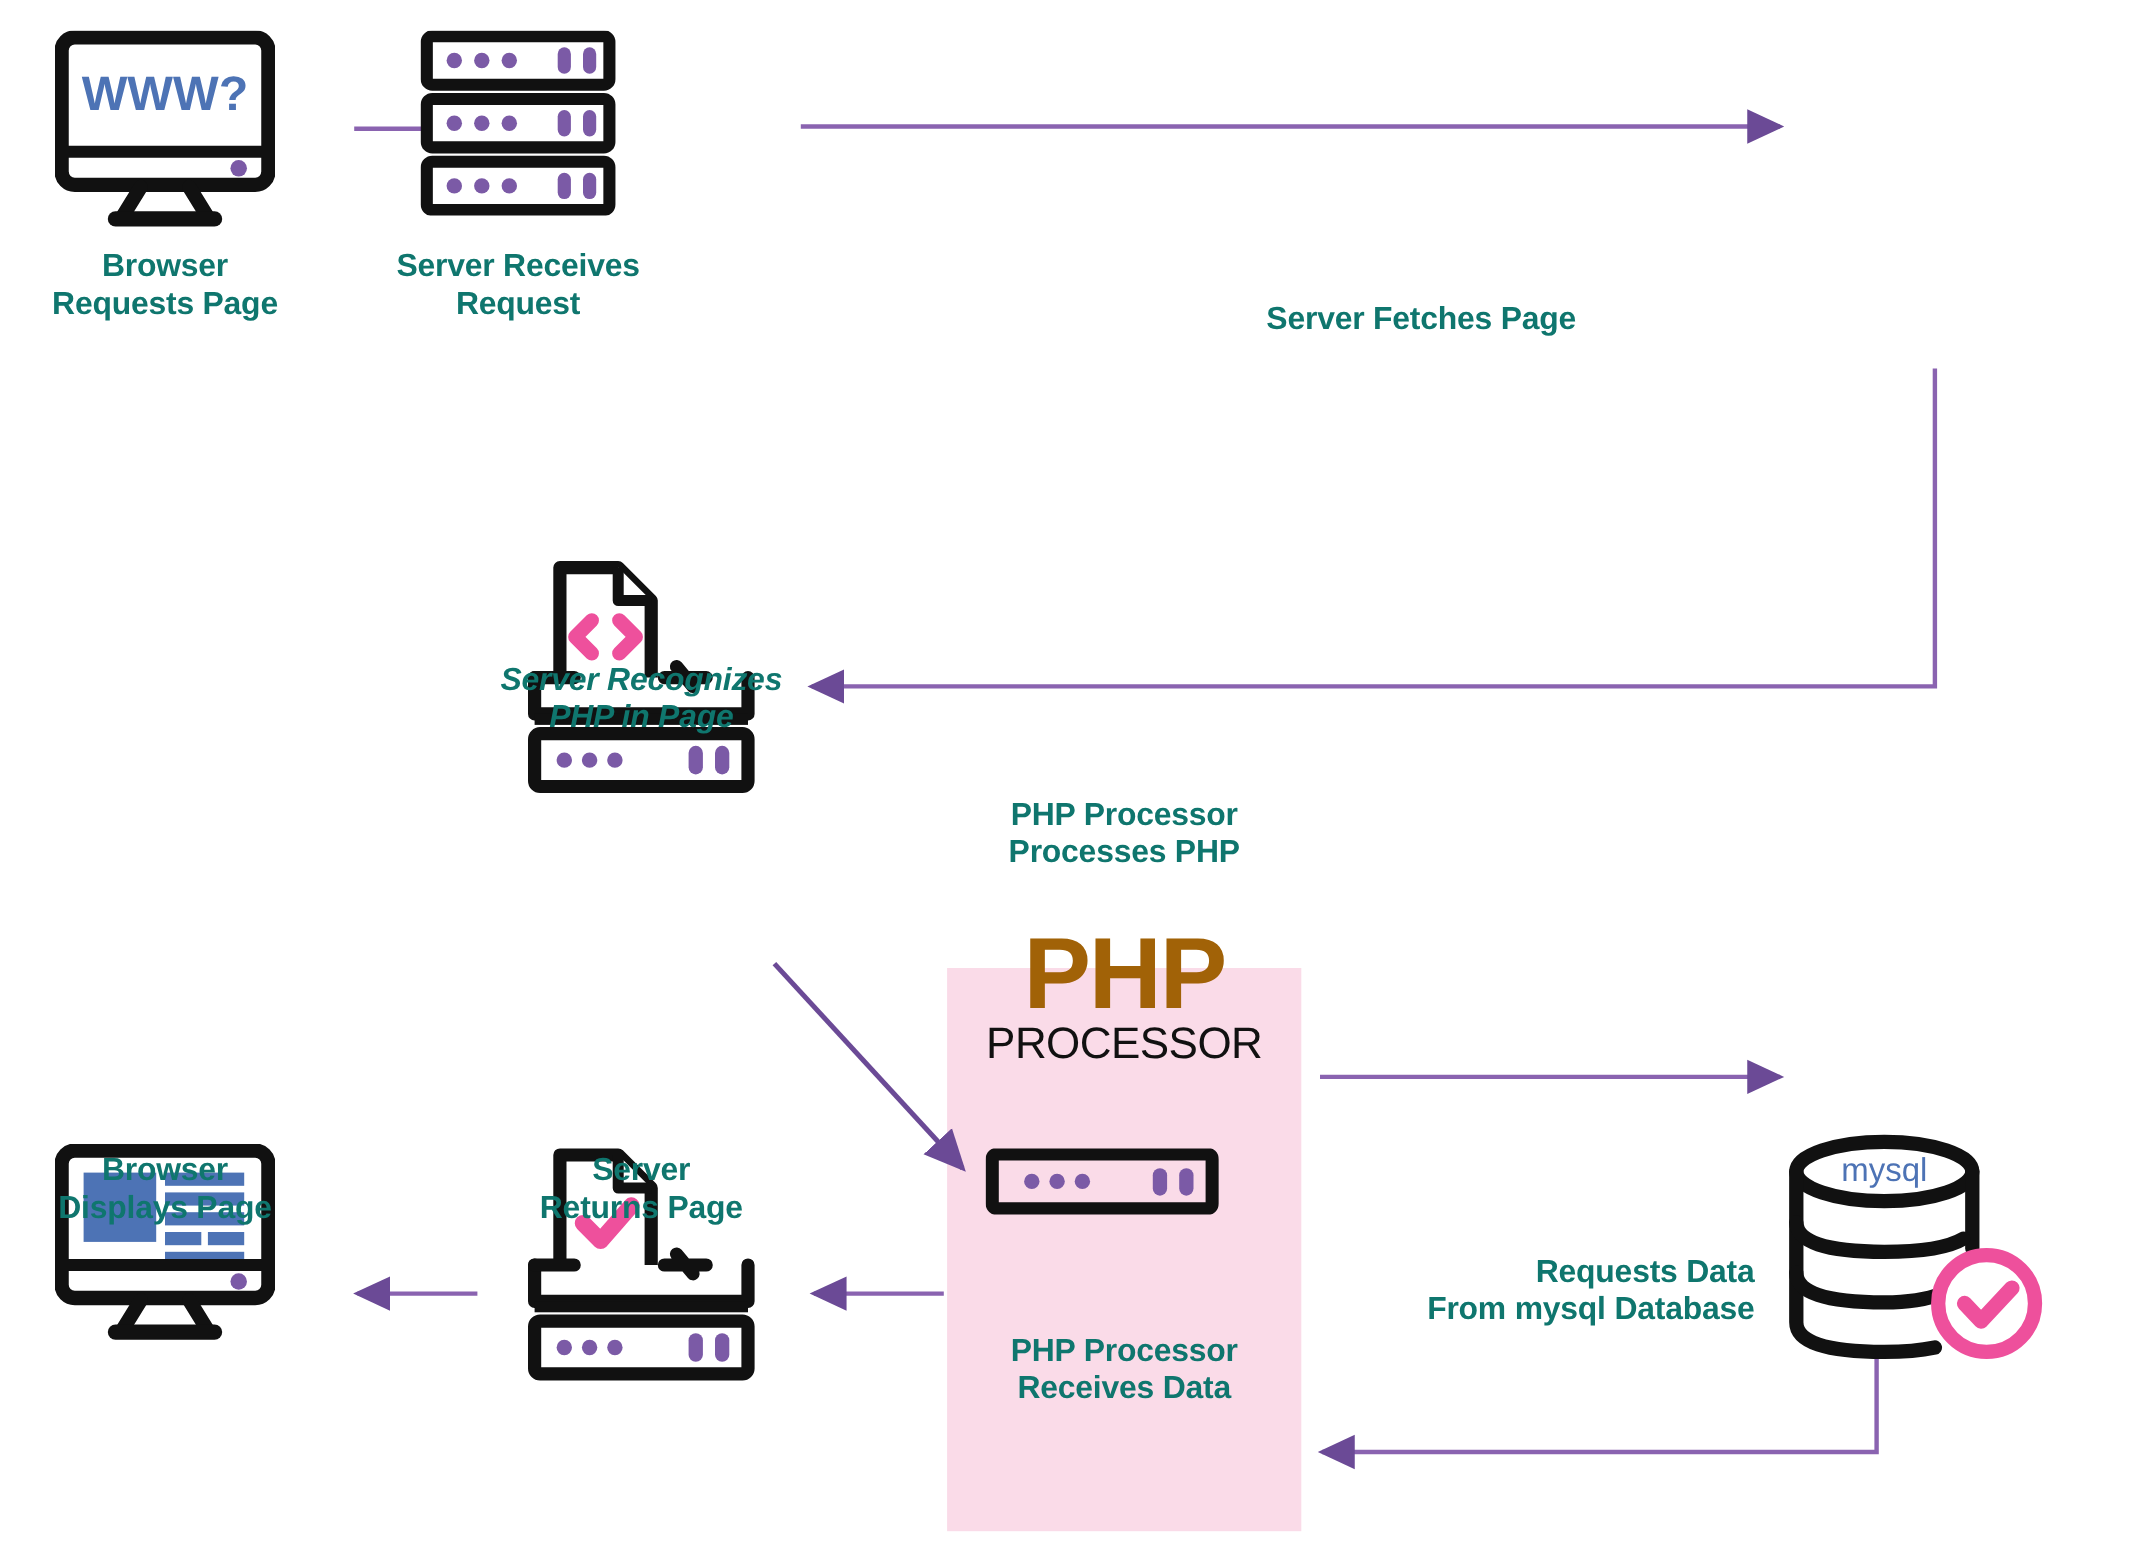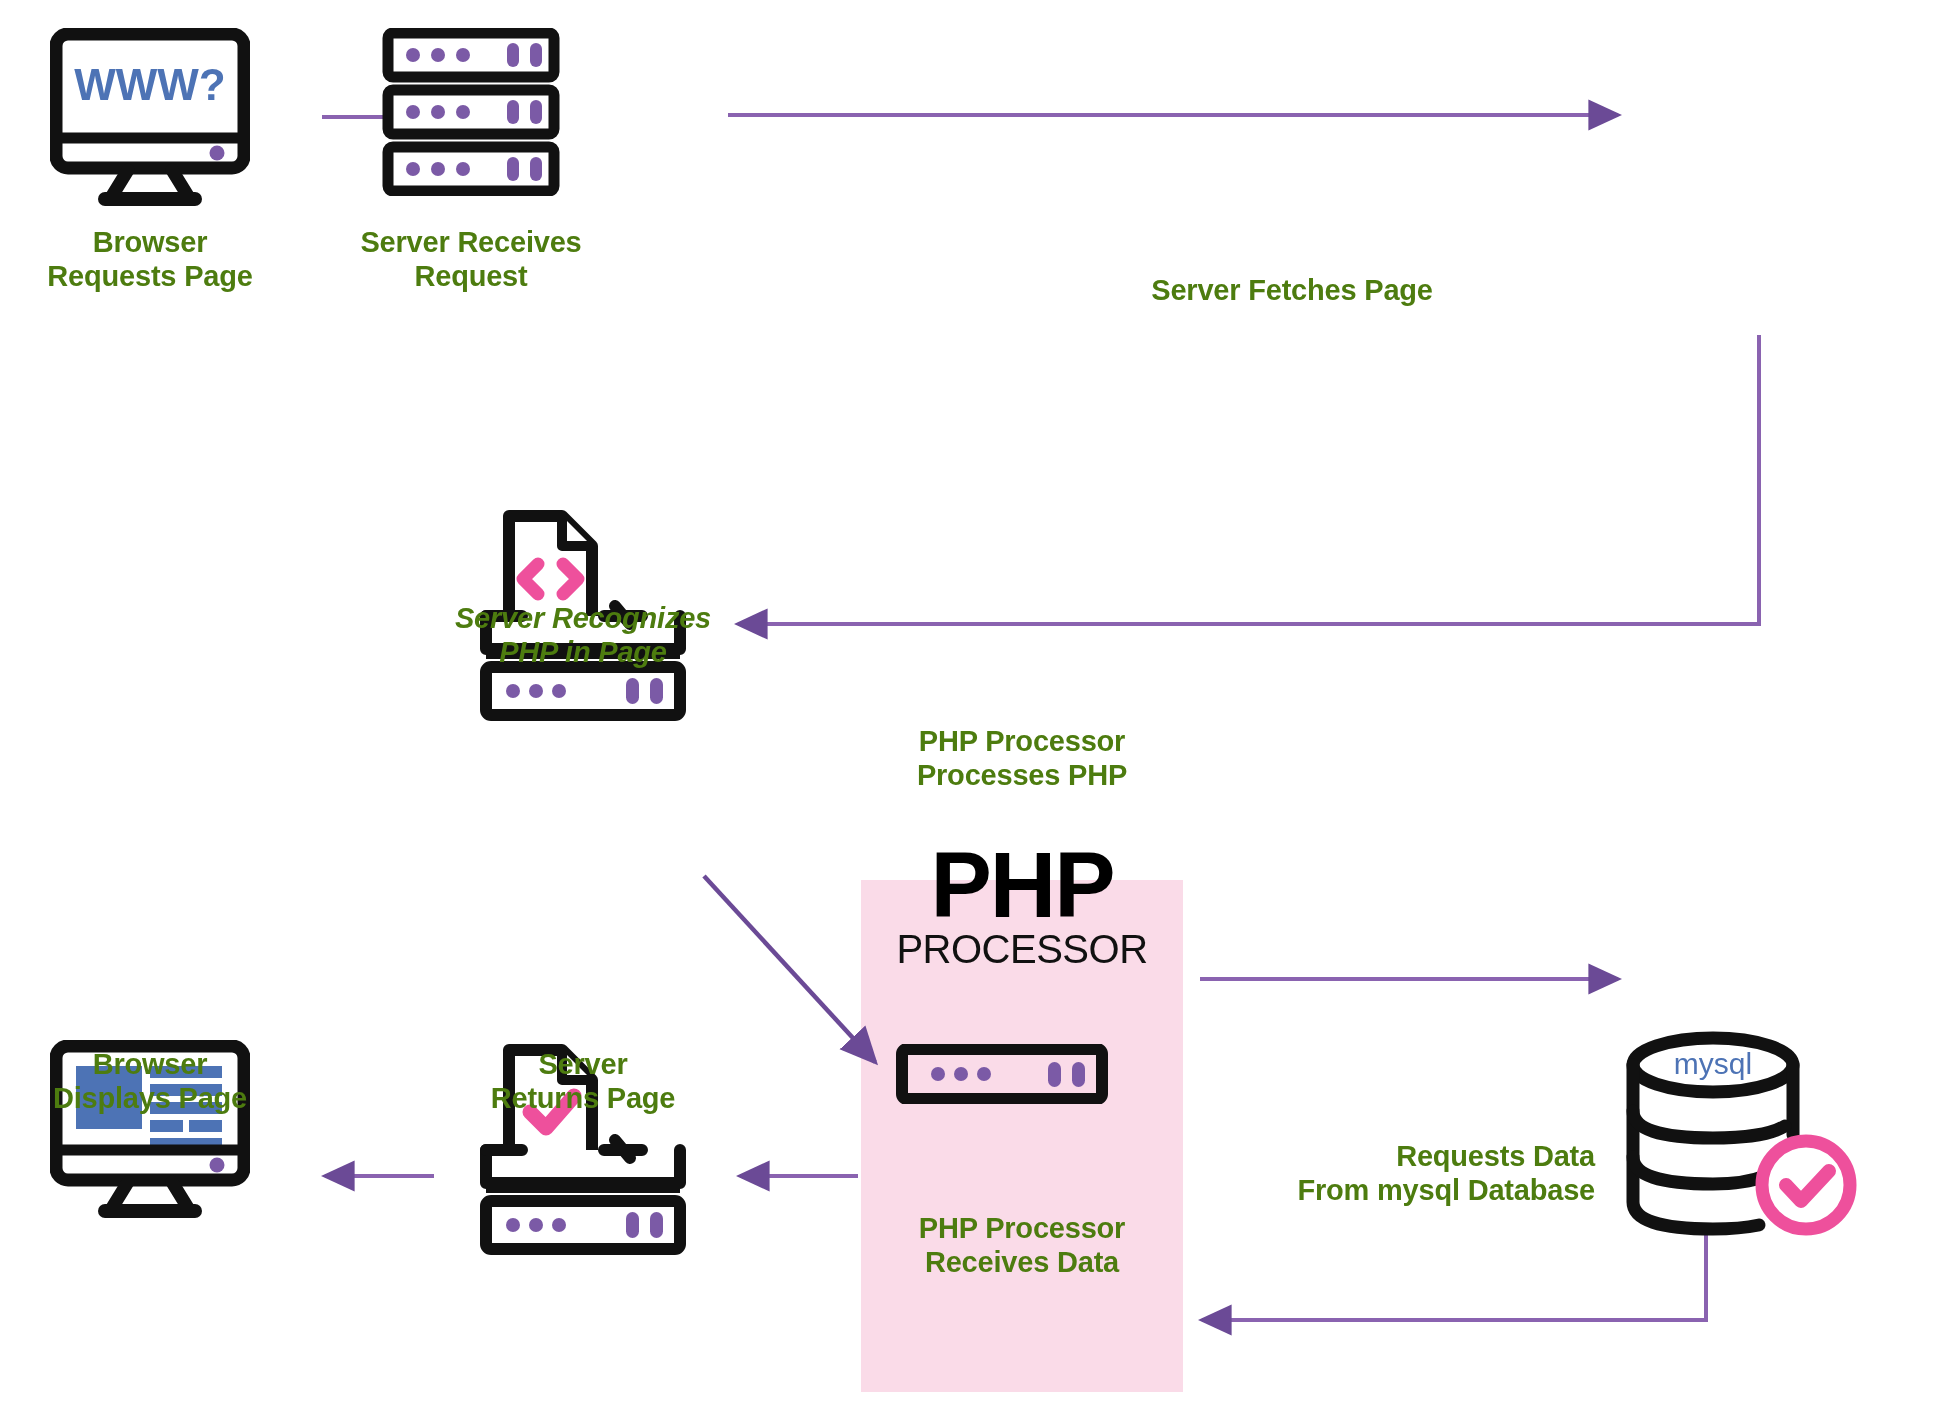--- a/index.html
+++ b/index.html
@@ -1,25 +1,25 @@
 <!DOCTYPE html>
 <html><head>
 <meta charset="utf-8">
 <style>
   html,body{margin:0;padding:0;background:#ffffff;}
   body{width:1946px;height:1423px;position:relative;overflow:hidden;
        font-family:"Liberation Sans","DejaVu Sans",sans-serif;}
   #stage{position:absolute;left:0;top:0;width:1946px;height:1423px;}
   .node{position:absolute;}
-  .caption{position:absolute;text-align:center;font-weight:bold;color:#4d7c0f;
+  .caption{position:absolute;text-align:center;font-weight:bold;color:#0f766e;
            font-size:29px;line-height:1.16;letter-spacing:-0.2px;white-space:pre-line;}
   .pinkbox{position:absolute;background:#fadbe8;}
   .svgfull{position:absolute;left:0;top:0;width:1946px;height:1423px;pointer-events:none;}
   .phpword{position:absolute;text-align:center;}
-  .php-big{font-size:92px;font-weight:bold;color:#000000;letter-spacing:-2px;line-height:0.95;}
+  .php-big{font-size:92px;font-weight:bold;color:#a16207;letter-spacing:-2px;line-height:0.95;}
   .php-sub{font-size:40px;font-weight:normal;color:#111;letter-spacing:-0.5px;line-height:1;}
 </style>
 </head>
 <body>
 
 <div id="stage">
 
   <div class="pinkbox" style="left:861px;top:880px;width:322px;height:512px;"></div>
 
   <svg class="svgfull" viewBox="0 0 1946 1423">

